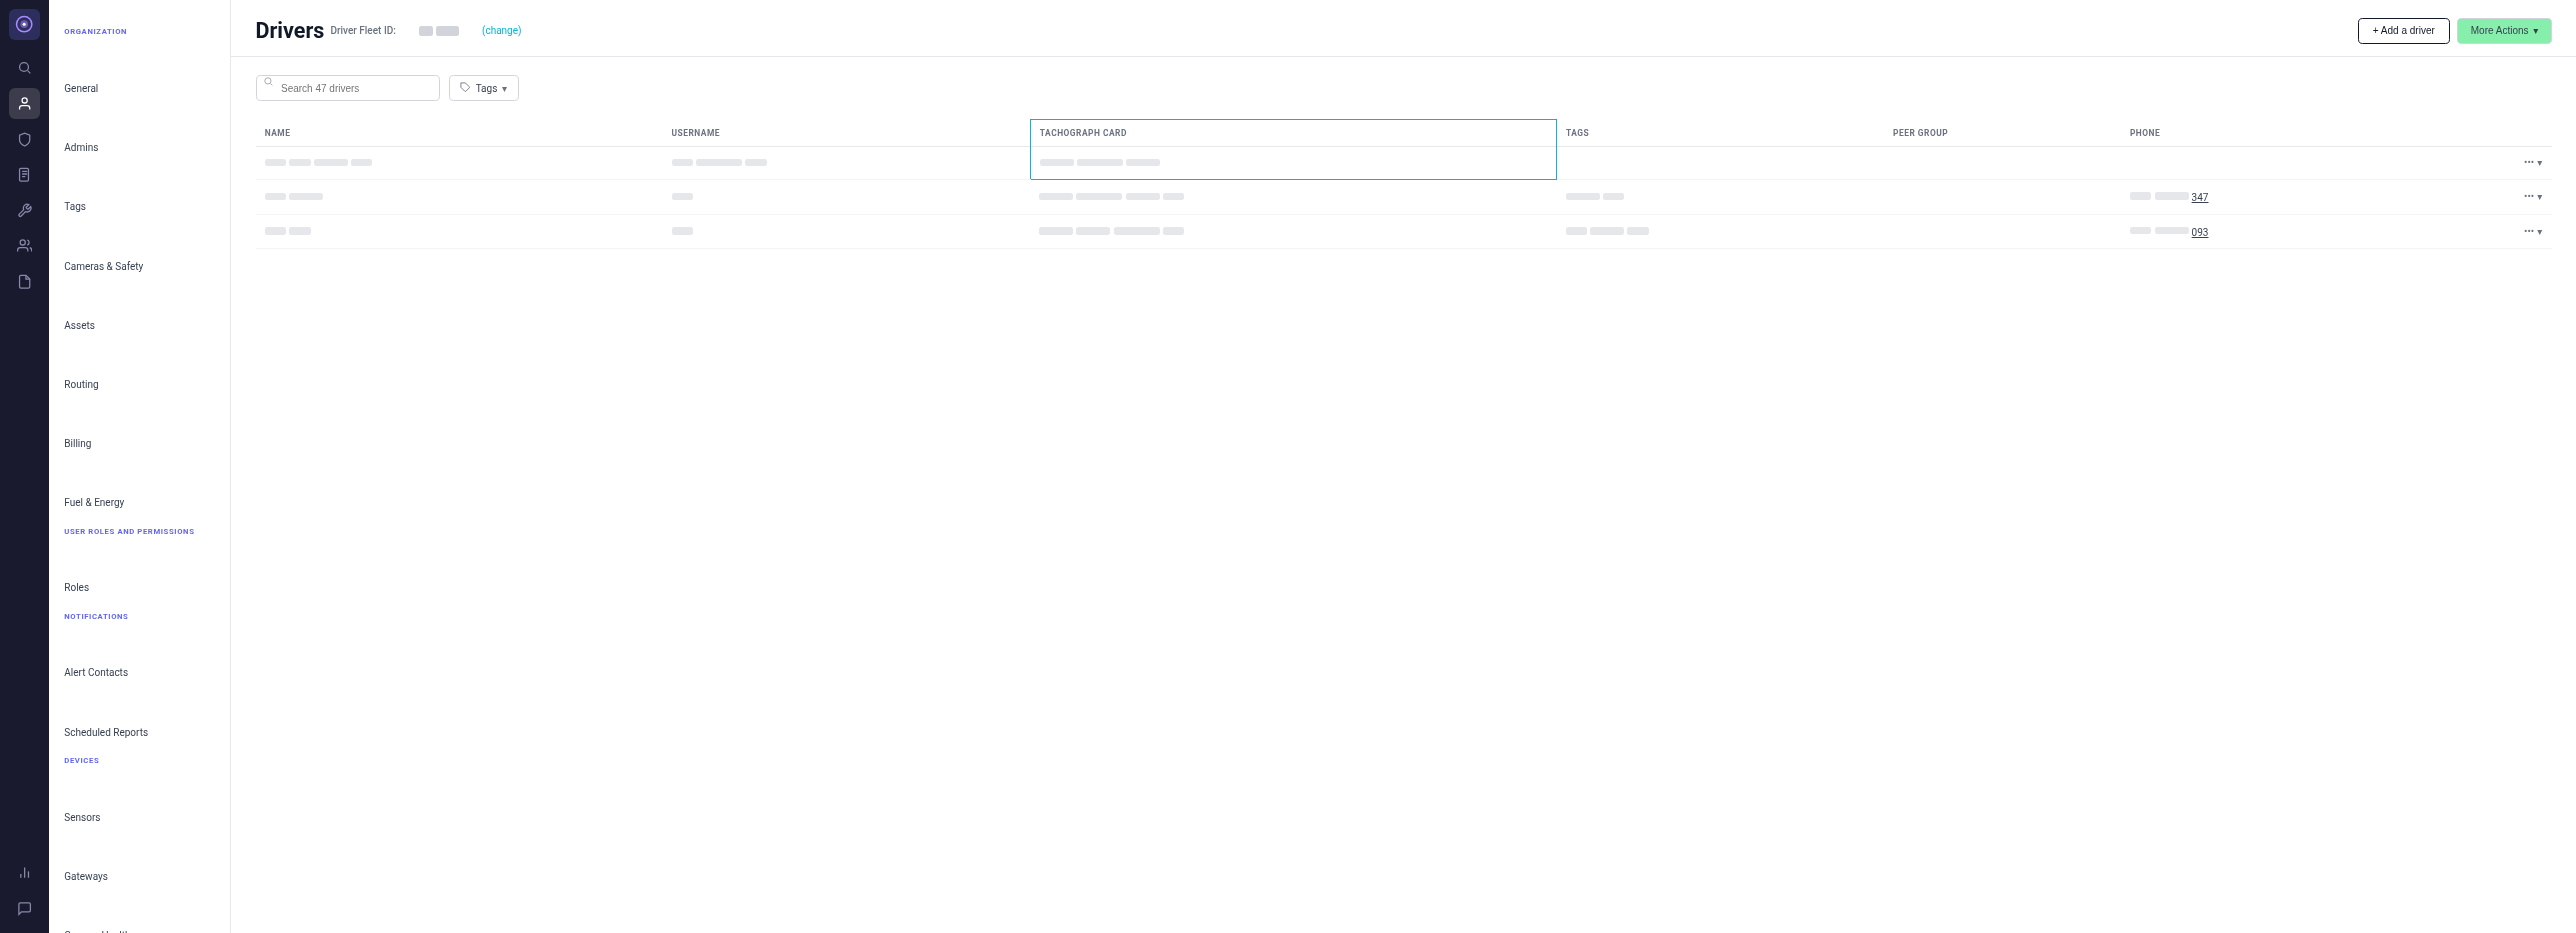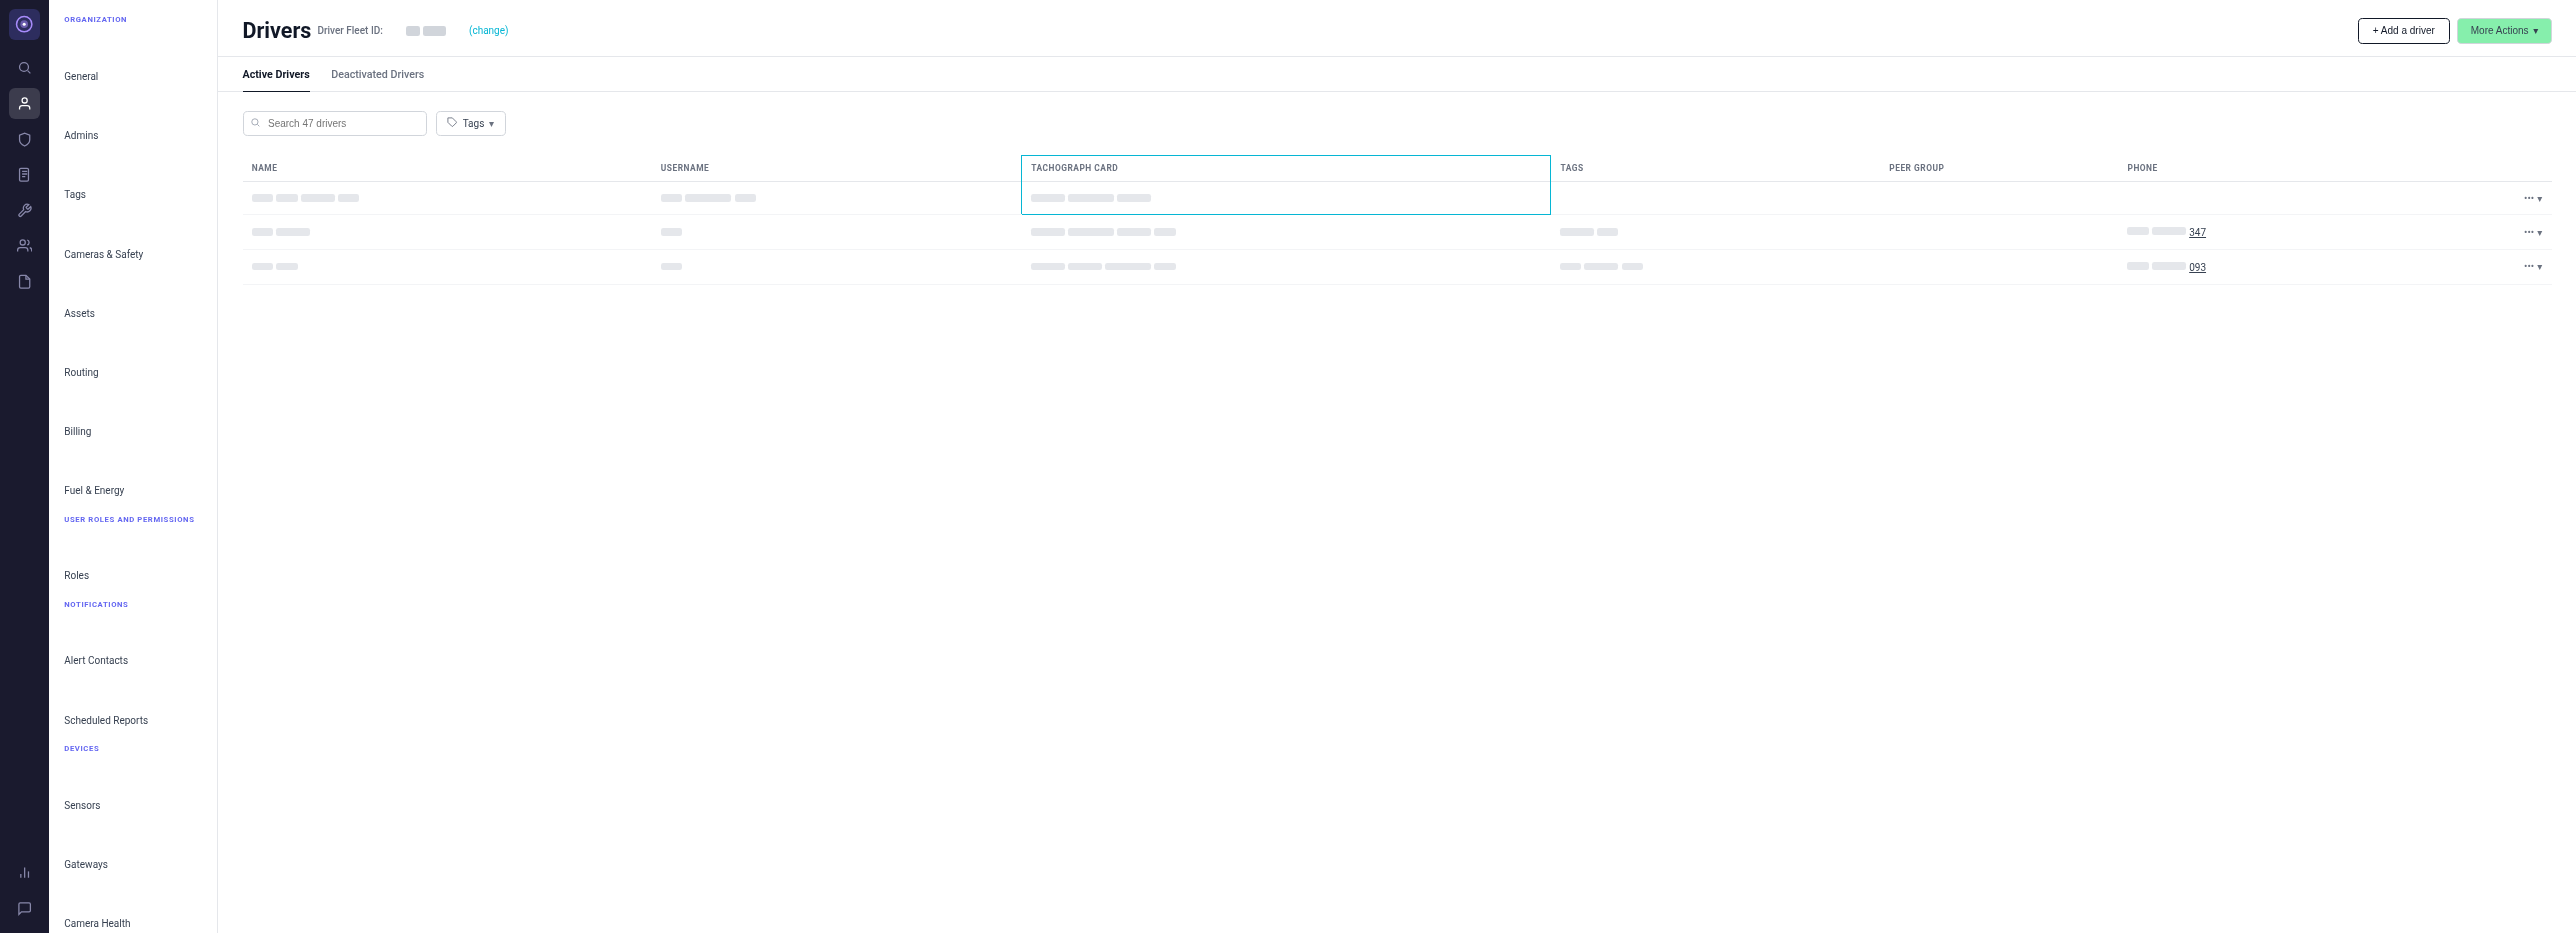--- a/index.html
+++ b/index.html
@@ -37,24 +37,24 @@
       color: #8888aa;
       cursor: pointer;
       transition: background 0.15s;
     }
     .icon-btn.active { background: rgba(255,255,255,0.15); color: #fff; }
     .icon-btn svg { width: 15.3px; height: 15.3px; }
     .icon-spacer { flex: 1; }
 
     
     .sidebar {
-      width: 169px;
+      width: 182px;
       background: #fff;
       border-right: 0.8px solid #e5e7eb;
-      padding: 3px 0;
+      padding: 15px 0;
       overflow-y: auto;
       flex-shrink: 0;
     }
     .sidebar-section-label {
       font-size: 7.7px;
       font-weight: 700;
       color: #6366f1;
       letter-spacing: 0.08em;
       text-transform: uppercase;
       padding: 12.3px 15.3px 4.6px;
@@ -176,21 +176,21 @@
     
     .filter-bar {
       display: flex;
       gap: 9.2px;
       align-items: center;
       margin-bottom: 18.4px;
     }
     .search-wrapper {
       position: relative;
       display: flex;
-      align-items: center;
+      align-items: flex-start;
     }
     .search-icon-inner {
       position: absolute;
       left: 7.7px;
       color: #9ca3af;
     }
     .search-input {
       padding: 6.1px 9.2px 6.1px 24.5px;
       border: 0.8px solid #d1d5db;
       border-radius: 4.6px;
@@ -384,24 +384,20 @@
     </div>
     <div class="header-actions">
       <button class="btn-primary">+ Add a driver</button>
       <button class="btn-secondary">
         <span>More Actions</span>
         <span>▾</span>
       </button>
     </div>
   </div>
 
-  <div class="tabs-bar">
-    <div class="tab active">Active Drivers</div>
-    <div class="tab">Deactivated Drivers</div>
-  </div>
 
   <div class="content">
 
     <div class="filter-bar">
       <div class="search-wrapper">
         <span class="search-icon-inner">
           <svg width="10.7" height="10.7" viewBox="0 0 24 24" fill="none" stroke="currentColor" stroke-width="2">
               <circle cx="11" cy="11" r="7"></circle>
               <path d="M21 21l-4.35-4.35"></path>
             </svg>

